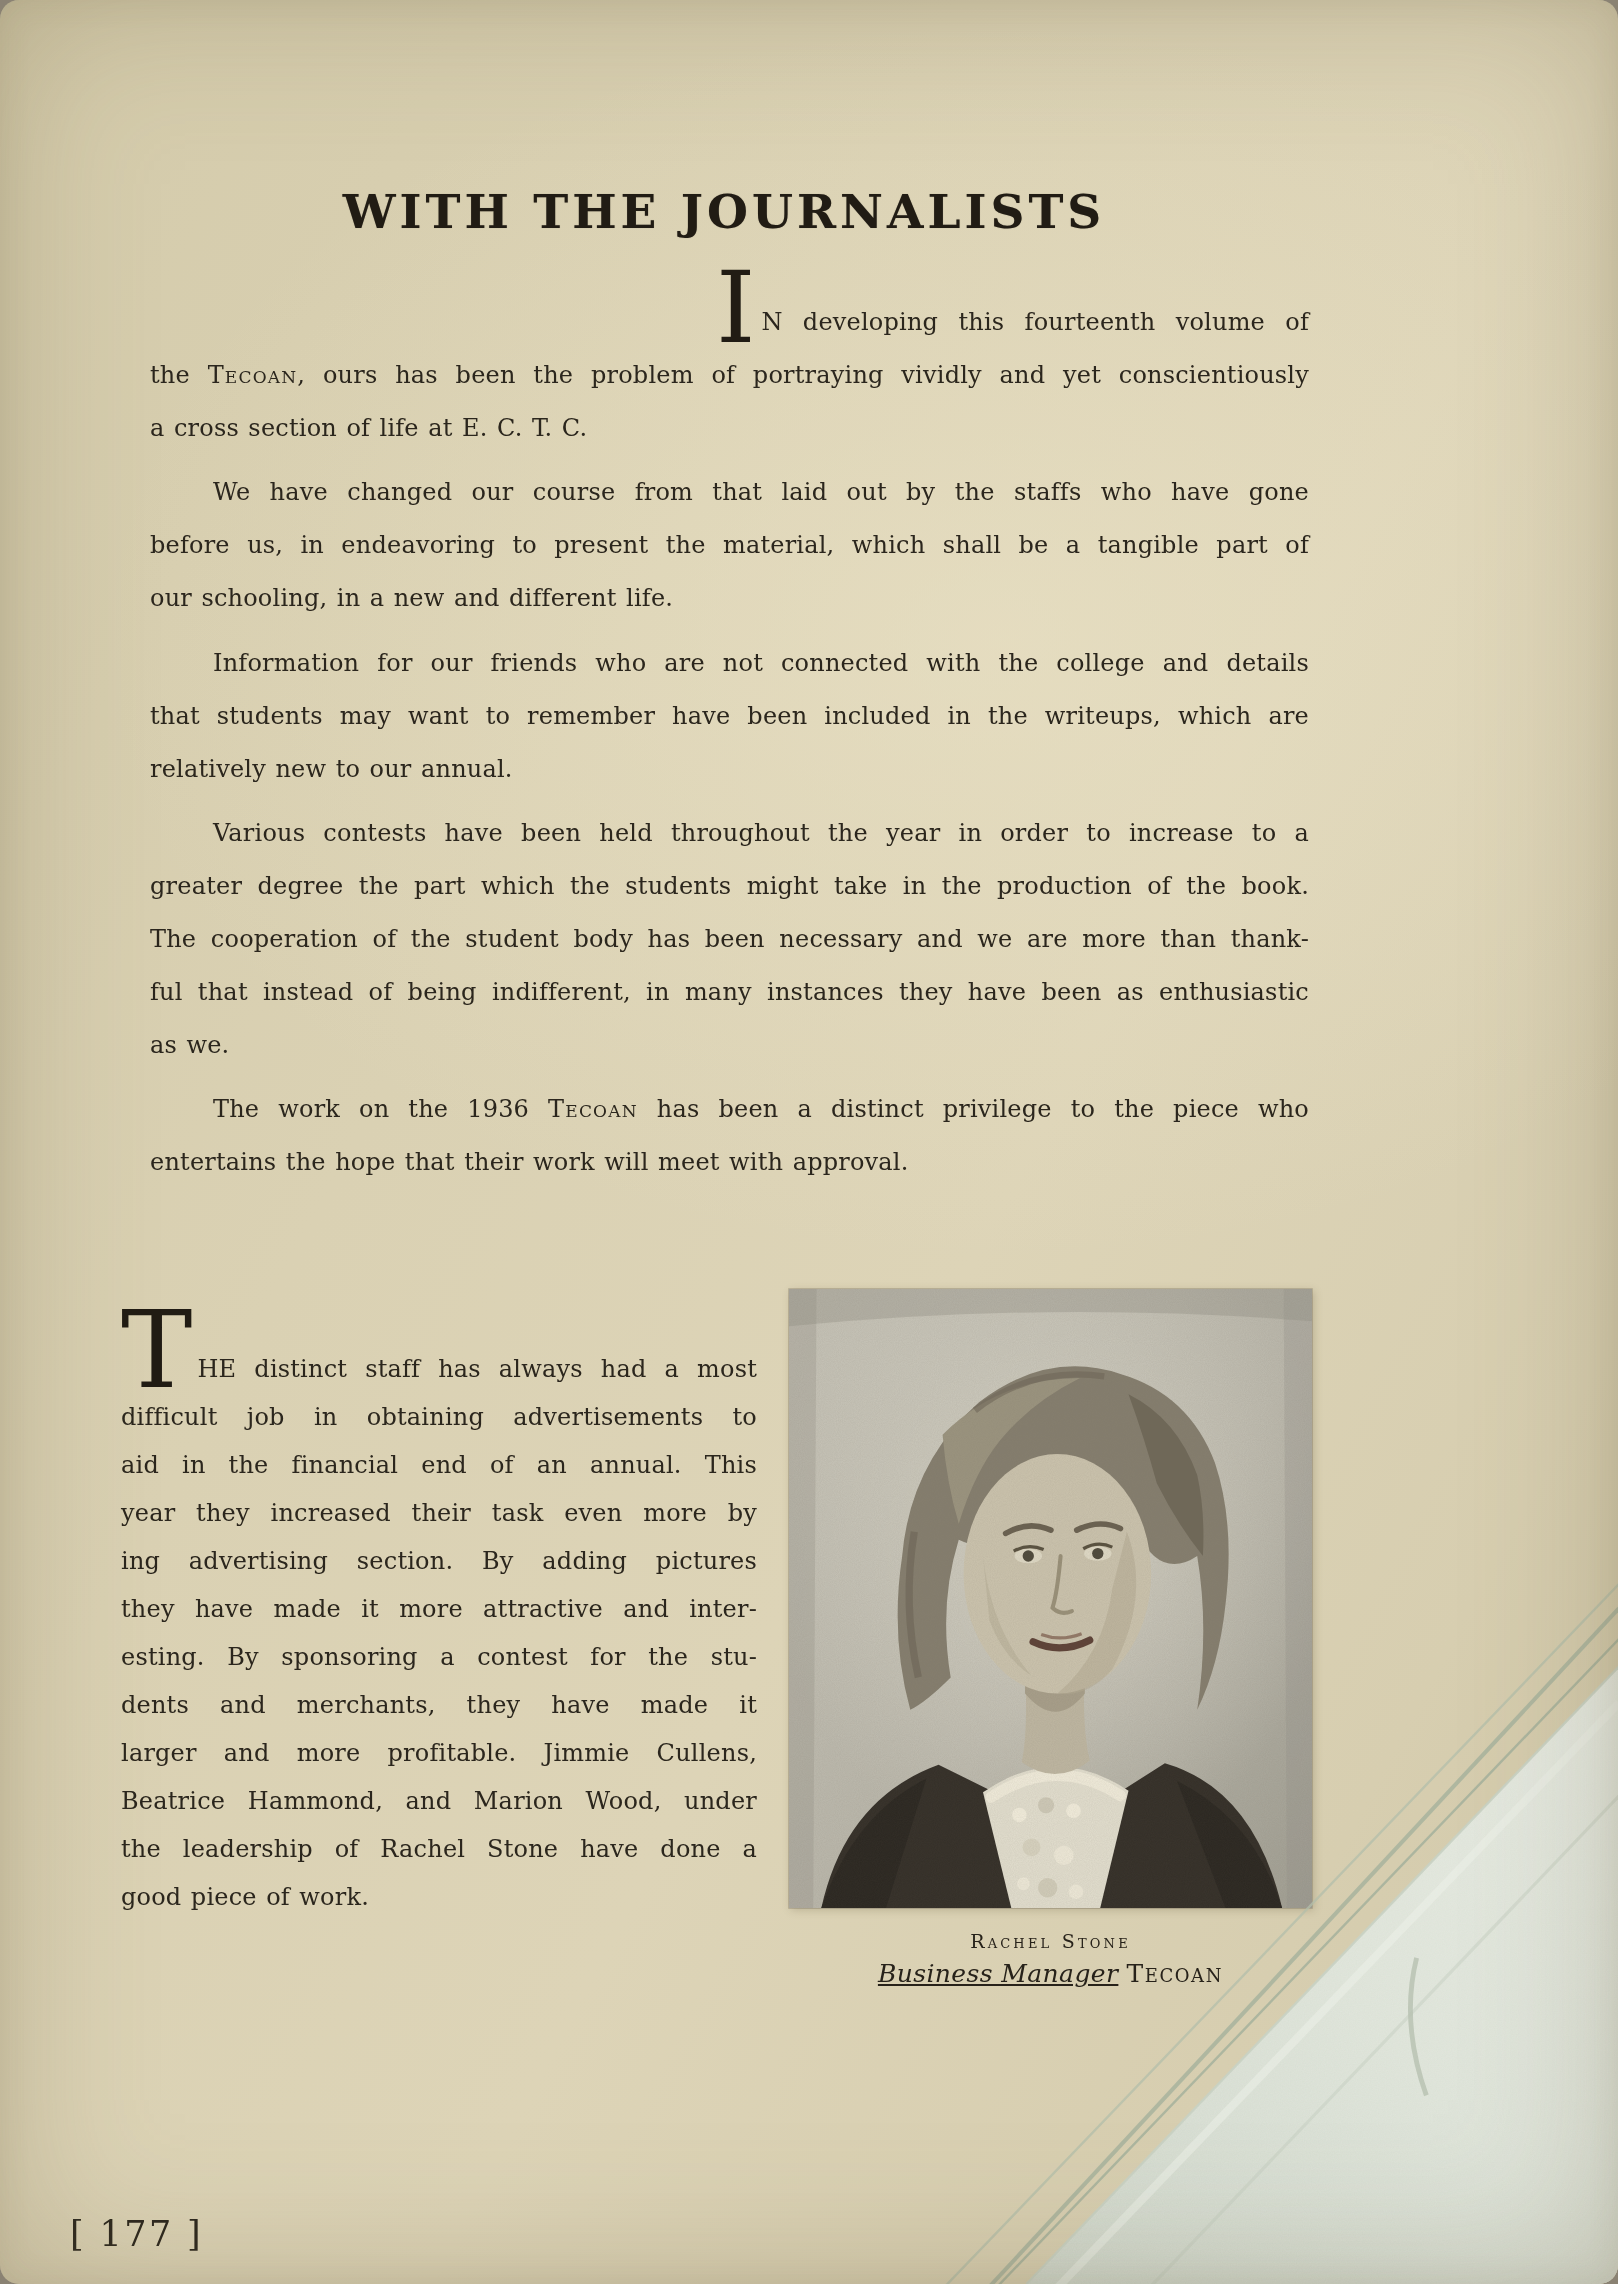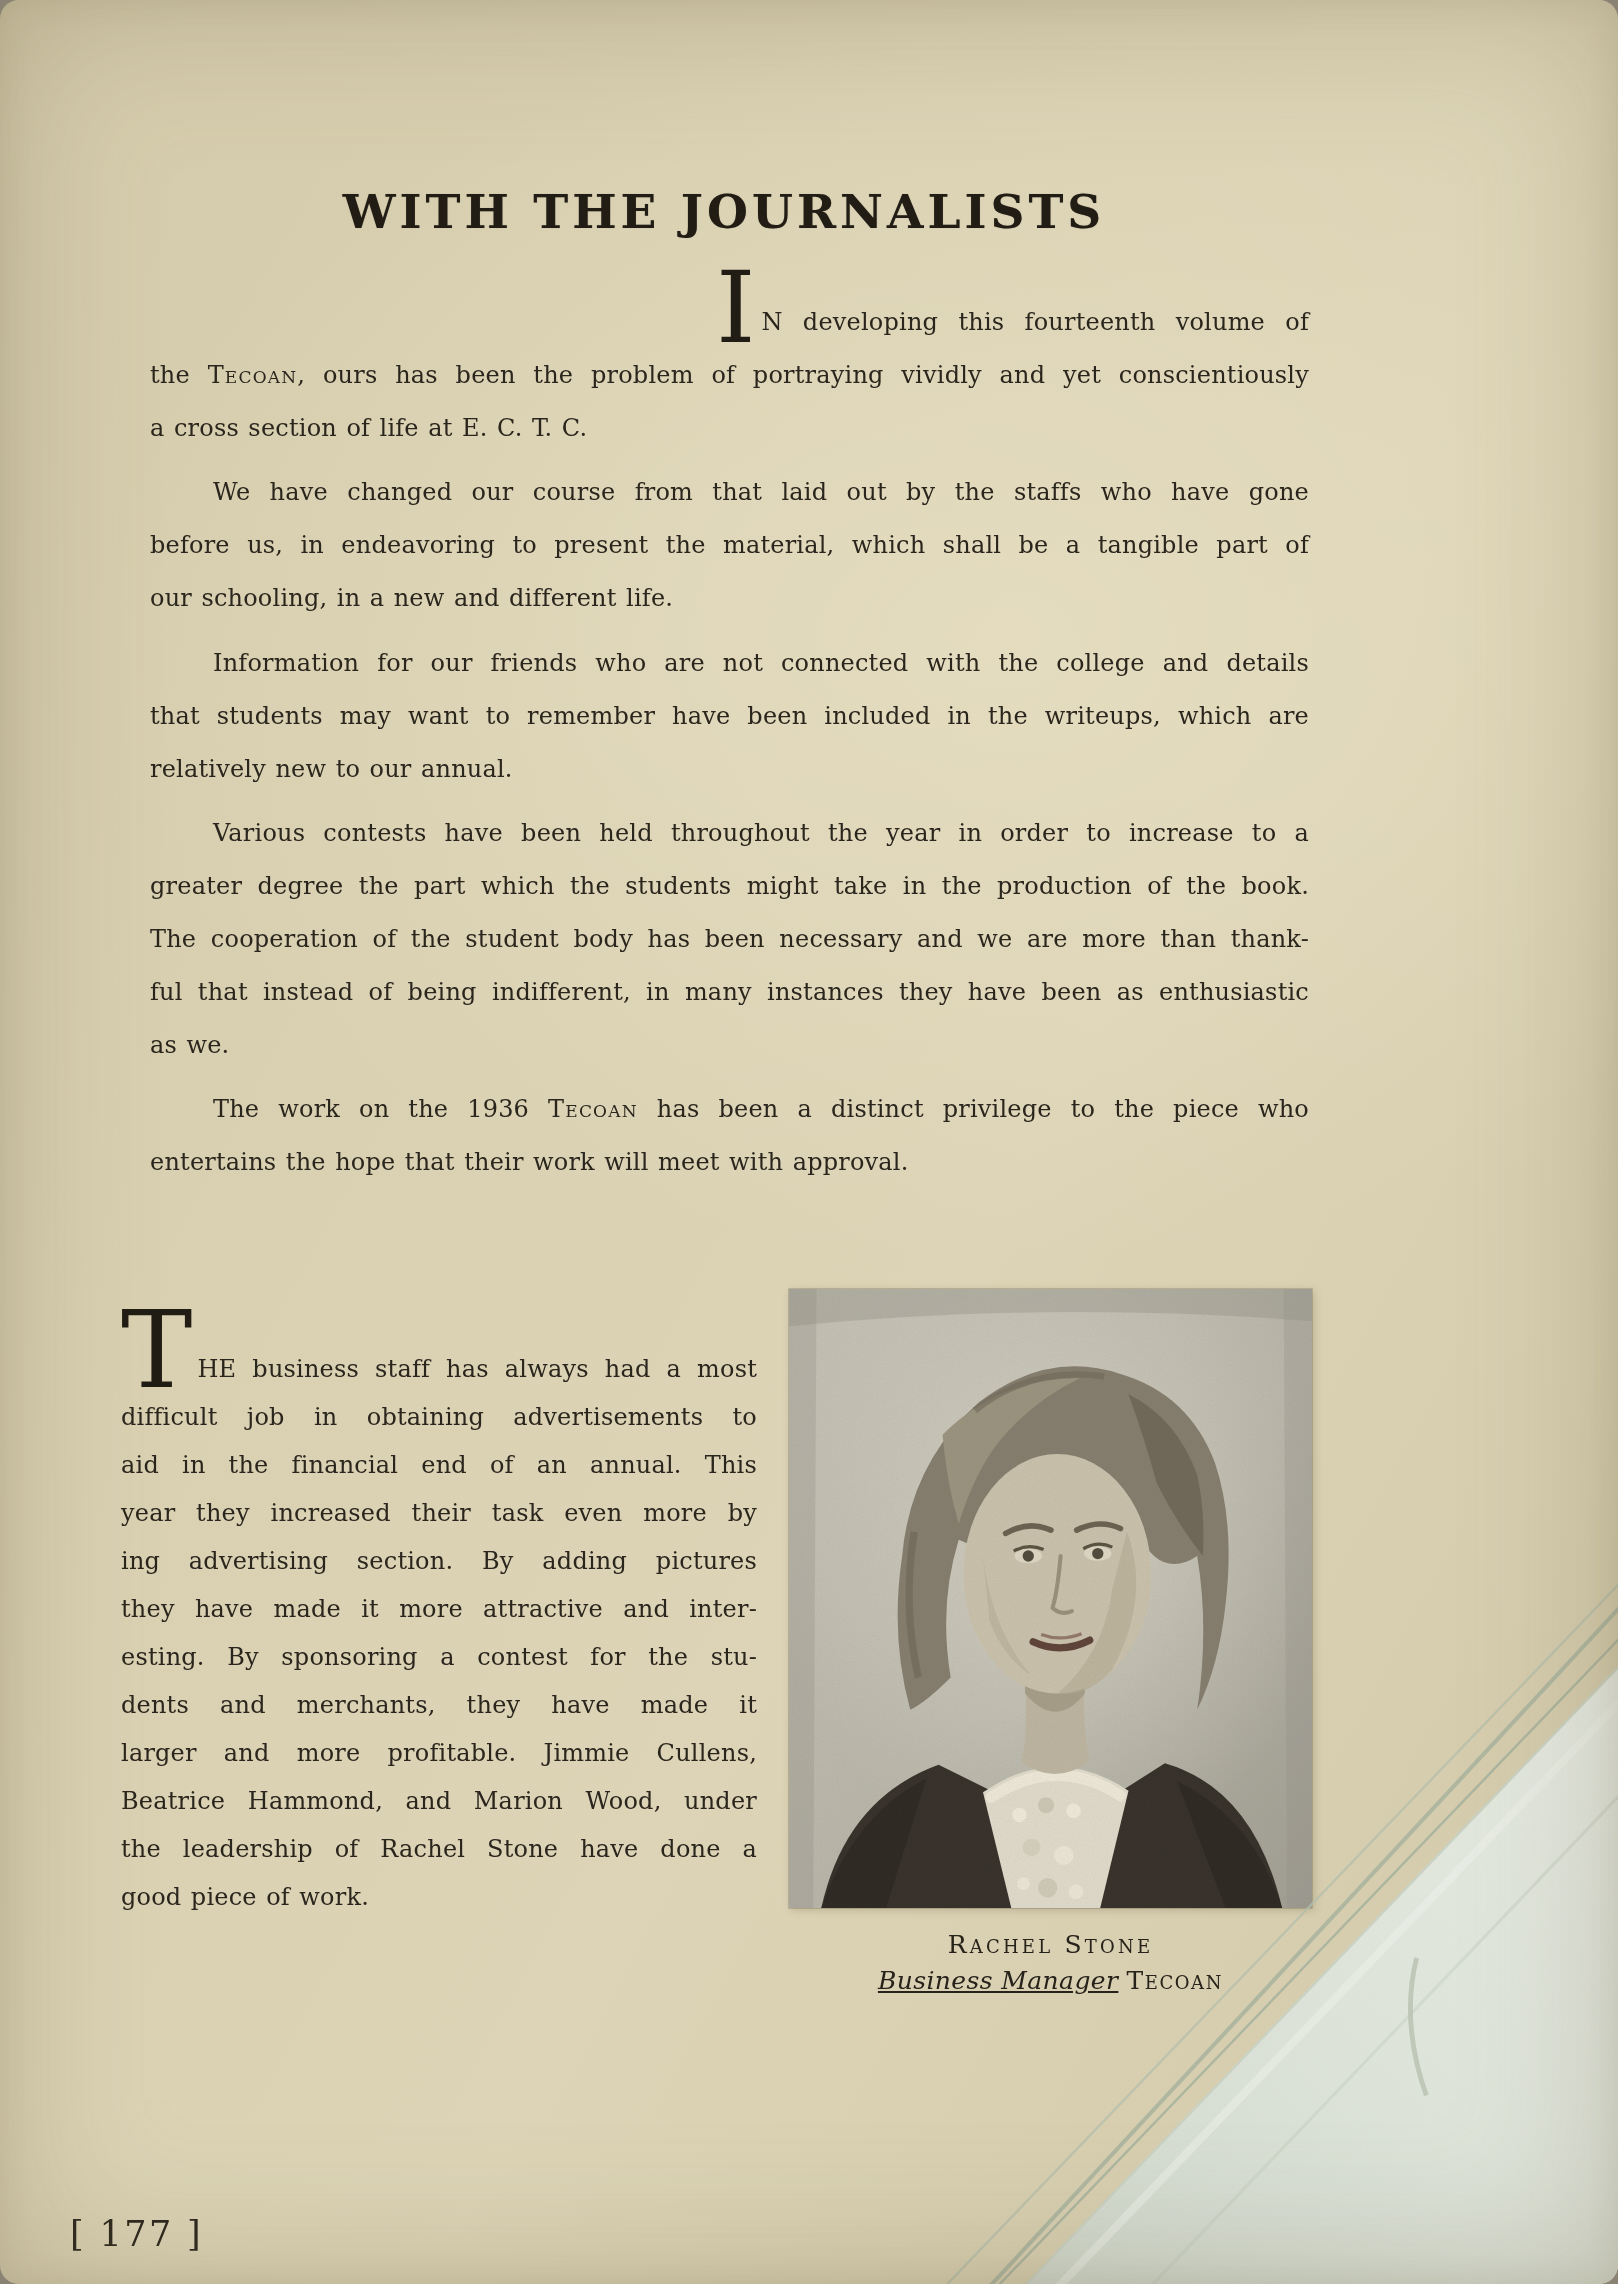--- a/index.html
+++ b/index.html
@@ -63,21 +63,21 @@
     box-shadow:0 0 0 0.8px rgba(70,62,48,.25), 1.6px 2.4px 8px rgba(90,78,52,.25);
     background:#bcb9ae;
   }
   .photo svg{display:block;width:100%;height:100%;}
 
   .caption{
     position:absolute;left:789px;top:1930px;width:523px;
     text-align:center;color:#27221a;
   }
   .cap-name{
-    font-variant:small-caps;font-size:25px;letter-spacing:3.2px;font-weight:500;
+    font-variant:small-caps;font-size:19px;letter-spacing:3.2px;font-weight:500;
   }
   .cap-role{margin-top:7.3px;font-size:25px;}
   .cap-role .it{font-style:italic;letter-spacing:0.4px;text-decoration:underline;}
   .cap-role .sc{font-variant:small-caps;letter-spacing:1.6px;margin-left:8px;}
 
   .page-number{
     position:absolute;left:70px;top:2214px;
     font-size:35px;letter-spacing:2.4px;color:#2b261d;
   }
 
@@ -117,21 +117,21 @@
         <div class="tline"><span>ful that instead of being indifferent, in many instances they have been as enthusiastic</span></div>
         <div class="tline tlast"><span>as we.</span></div>
       </div>
     <div class="para indent-first">
         <div class="tline"><span>The work on the 1936 </span><span class="sc">Tecoan</span><span> has been a distinct privilege to the piece who</span></div>
         <div class="tline tlast"><span>entertains the hope that their work will meet with approval.</span></div>
       </div>
   </section>
 
   <section class="biz-col">
-    <div class="tline"><span class="dropcap tcap">T</span><span>HE business staff has always had a most</span></div>
+    <div class="tline"><span class="dropcap tcap">T</span><span>HE distinct staff has always had a most</span></div>
     <div>
         <div class="tline"><span>difficult job in obtaining advertisements to</span></div>
         <div class="tline"><span>aid in the financial end of an annual. This</span></div>
         <div class="tline"><span>year they increased their task even more by</span></div>
         <div class="tline"><span>ing advertising section. By adding pictures</span></div>
         <div class="tline"><span>they have made it more attractive and inter-</span></div>
         <div class="tline"><span>esting. By sponsoring a contest for the stu-</span></div>
         <div class="tline"><span>dents and merchants, they have made it</span></div>
         <div class="tline"><span>larger and more profitable. Jimmie Cullens,</span></div>
         <div class="tline"><span>Beatrice Hammond, and Marion Wood, under</span></div>

